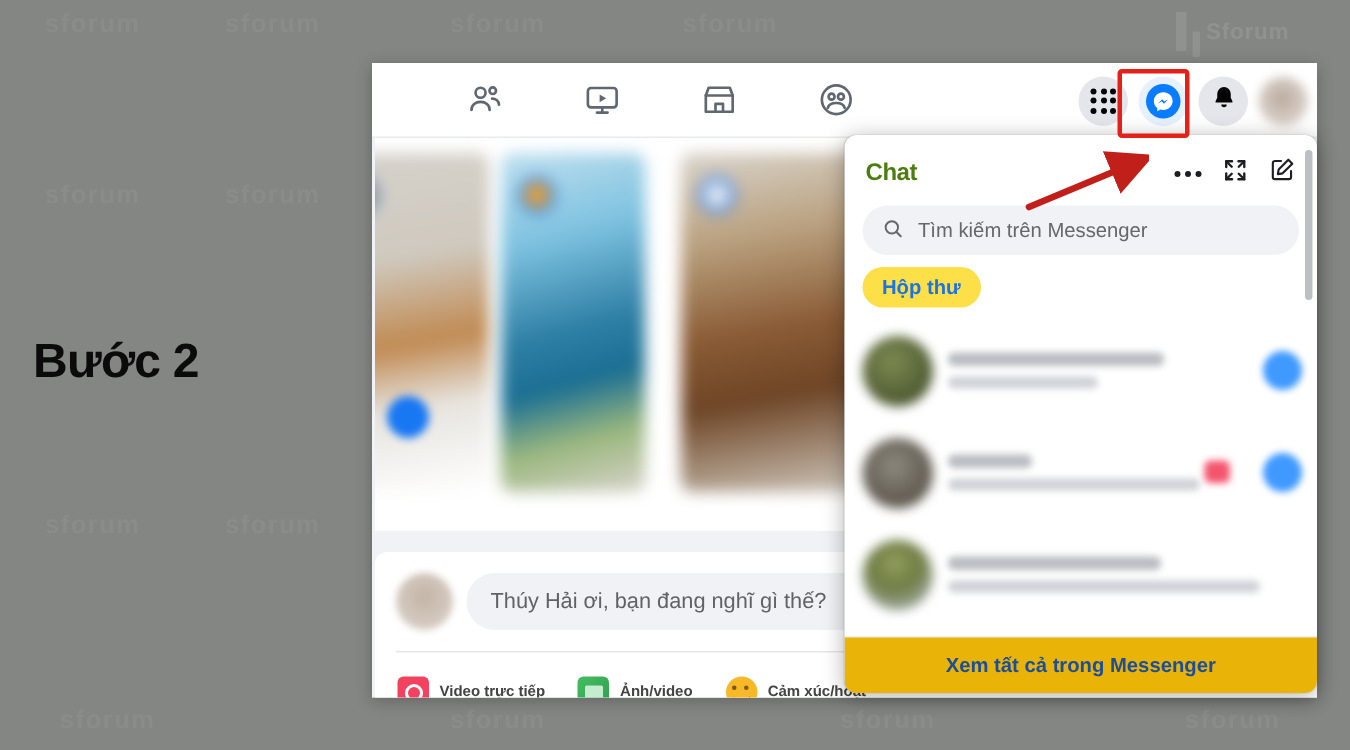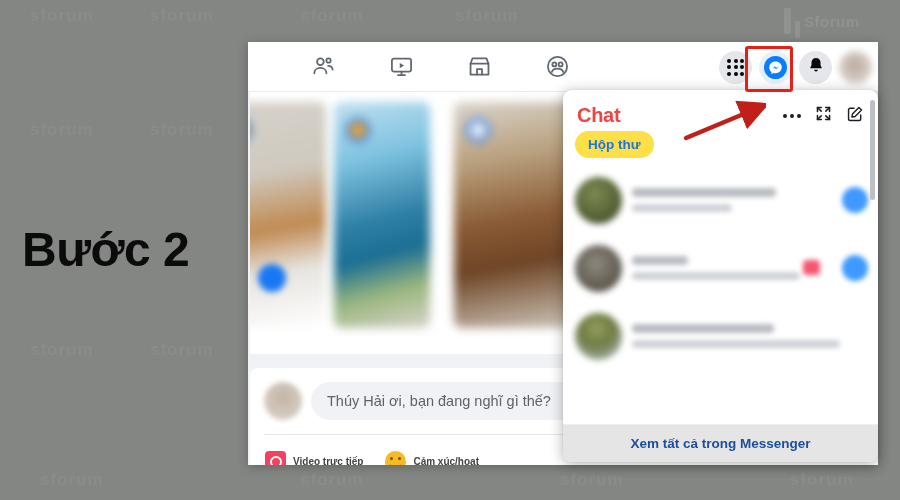--- a/index.html
+++ b/index.html
@@ -21,21 +21,21 @@
     display:flex; align-items:center; gap:4px;
     opacity:0.10;
   }
   .wm-logo .bar { width:7px; height:26px; background:#fff; border-radius:1px; }
   .wm-logo .bar2 { width:5px; height:17px; background:#fff; border-radius:1px; align-self:flex-end; }
   .wm-logo .txt { color:#fff; font-size:15px; font-weight:700; letter-spacing:0.5px; }
 
   
   #step-label {
     position:absolute; left:22px; top:222px;
-    font-size:48px; font-weight:700; color:#0b0b0b;
+    font-size:32px; font-weight:700; color:#0b0b0b;
     letter-spacing:-0.5px;
   }
 
   
   #fb-window {
     position:absolute; left:248px; top:42px; width:630px; height:423px;
     background:#ffffff; overflow:hidden;
     box-shadow:0 2px 10px rgba(0,0,0,0.25);
   }
 
@@ -155,21 +155,21 @@
                       border-bottom:2px solid #7a5a02; border-radius:0 0 11px 11px; }
 
   
   #chat-panel {
     position:absolute; left:563px; top:90px; width:315px; height:372px;
     background:#fff; border-radius:8px;
     box-shadow:0 2px 14px rgba(0,0,0,0.30), 0 0 1px rgba(0,0,0,0.25);
     z-index:30; overflow:hidden;
   }
   #chat-header { display:flex; align-items:center; padding:14px 14px 4px 14px; }
-  #chat-title { font-size:20px; font-weight:700; color:#ef4444; letter-spacing:-0.3px; }
+  #chat-title { font-size:16px; font-weight:700; color:#4d7c0f; letter-spacing:-0.3px; }
   #chat-header-actions { margin-left:auto; display:flex; align-items:center; gap:14px; }
   .hdr-ico { color:#050505; cursor:pointer; display:flex; align-items:center; }
   .dots3 { display:flex; gap:3px; align-items:center; }
   .dots3 i { width:4px; height:4px; border-radius:50%; background:#1c1e21; display:block; }
 
   #chat-search-wrap { padding:6px 12px 8px 12px; }
   #chat-search {
     height:33px; border-radius:17px; background:#f0f2f5;
     display:flex; align-items:center; gap:9px; padding:0 13px;
     font-size:13.5px; color:#65676b;
@@ -211,21 +211,21 @@
   #chat-scrollbar {
     position:absolute; right:3px; top:6px; width:5px; height:358px;
   }
   #chat-scrollthumb {
     position:absolute; top:4px; left:0; width:5px; height:100px;
     background:#bcc0c4; border-radius:3px;
   }
 
   #chat-footer {
     position:absolute; left:0; bottom:0; width:315px; height:38px;
-    background:#e5e5e5; display:flex; align-items:center; justify-content:center;
+    background:#eab308; display:flex; align-items:center; justify-content:center;
     border-top:1px solid #eceef1;
   }
   #chat-footer-link {
     font-size:13.5px; font-weight:700; color:#1b4e9b; cursor:pointer;
   }
 
   
   #red-arrow { position:absolute; left:680px; top:100px; width:86px; height:48px; z-index:50; }
 </style>
 </head>
@@ -364,20 +364,24 @@
         <div id="composer-input">Thúy Hải ơi, bạn đang nghĩ gì thế?</div>
       </div>
       <div id="composer-divider"></div>
       <div id="composer-actions">
 
         <div class="comp-btn">
           <span class="ico-live"></span>
           <span>Video trực tiếp</span>
         </div>
 
+        <div class="comp-btn">
+          <span class="ico-photo"></span>
+          <span>Ảnh/video</span>
+        </div>
 
         <div class="comp-btn">
           <span class="ico-smile"></span>
           <span>Cảm xúc/hoạt</span>
         </div>
       </div>
     </div>
 
   </div>
 </div>
@@ -411,20 +415,31 @@
         <span>
           <svg width="18" height="18" viewBox="0 0 24 24" fill="none" stroke="#1c1e21" stroke-width="1.9" stroke-linecap="round" stroke-linejoin="round">
             <path d="M19.6 13.4v5.2a2 2 0 0 1-2 2H5.4a2 2 0 0 1-2-2V6.4a2 2 0 0 1 2-2h5.3"></path>
             <path d="M17.2 3.3l3.5 3.5-8.6 8.6-4.2.7.7-4.2z"></path>
           </svg>
         </span>
       </span>
     </div>
   </div>
 
+  <div id="chat-search-wrap">
+    <div id="chat-search">
+      <span>
+        <svg width="15" height="15" viewBox="0 0 24 24" fill="none" stroke="#65676b" stroke-width="2.1" stroke-linecap="round">
+          <circle cx="10.5" cy="10.5" r="6.6"></circle>
+            <path d="M15.4 15.4l4.6 4.6"></path>
+        </svg>
+      </span>
+      <span>Tìm kiếm trên Messenger</span>
+    </div>
+  </div>
 
   <div id="chat-tabs">
     <div class="chat-tab active">Hộp thư</div>
   </div>
 
   <div id="chat-list">
 
     <div class="chat-row">
       <div class="cr-avatar av-1"></div>
       <div class="cr-text">

